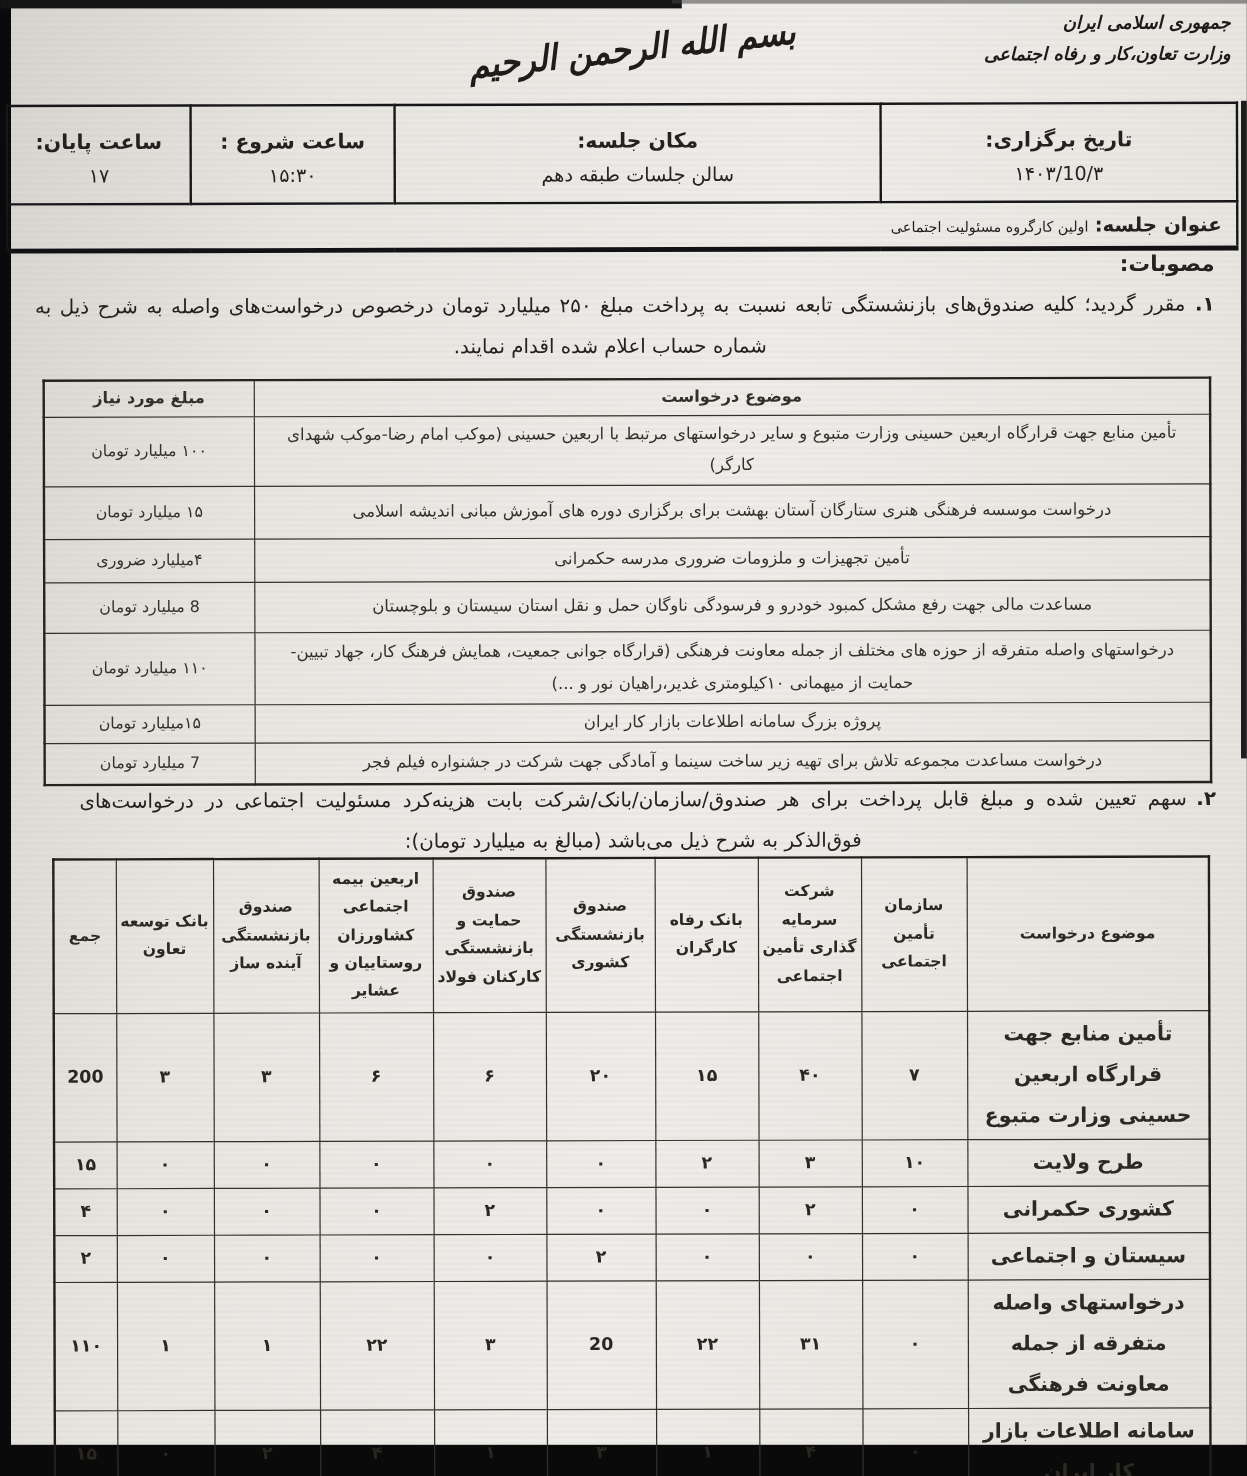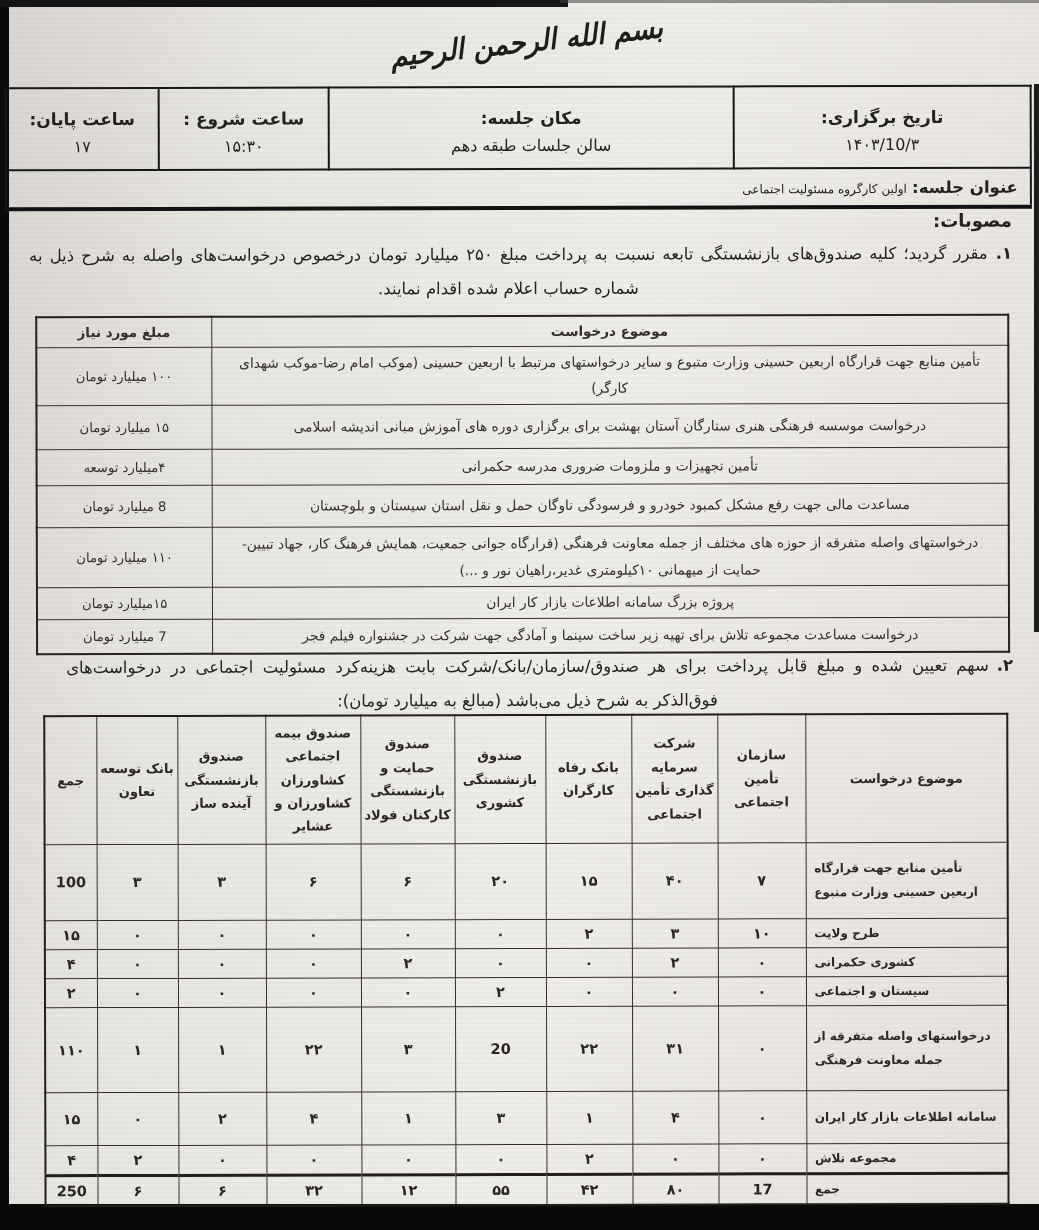--- a/index.html
+++ b/index.html
@@ -69,21 +69,21 @@
   .t1 tbody tr:nth-child(6){height:31px;}
   .t1 tbody tr:nth-child(7){height:34px;}
 
   
   .t2{position:absolute;top:714px;right:31px;width:963px;
     border-collapse:collapse;table-layout:fixed;}
   .t2 th,.t2 td{border:1.5px solid #343029;vertical-align:middle;}
   .t2{border:2.6px solid #221f1b;}
   .t2 thead tr{height:128px;}
   .t2 th{font-size:13px;font-weight:bold;line-height:1.8;text-align:center;color:#2c2923;padding:2px 3px;}
-  .t2 .c2-subject{font-size:12px;font-weight:bold;text-align:left;padding:2px 8px;line-height:2.0;color:#2c2923;}
+  .t2 .c2-subject{font-size:17px;font-weight:bold;text-align:center;padding:2px 8px;line-height:2.0;color:#2c2923;}
   .t2 .c2-val{font-size:14.5px;font-weight:bold;text-align:center;color:#2a2722;}
   .t2 tbody tr:nth-child(1){height:76px;}
   .t2 tbody tr:nth-child(2){height:27px;}
   .t2 tbody tr:nth-child(3){height:27px;}
   .t2 tbody tr:nth-child(4){height:27px;}
   .t2 tbody tr:nth-child(5){height:85px;}
   .t2 tbody tr:nth-child(6){height:53px;}
   .t2 tbody tr:nth-child(7){height:27px;}
   .t2 tbody tr:last-child{height:30px;}
   .t2 tbody tr:last-child td{border-top:3px solid #221f1b;}
@@ -92,20 +92,24 @@
 </head>
 <body>
 
 <div class="paper"></div>
 <div class="edge-top-left"></div>
 <div class="edge-top-thin"></div>
 <div class="edge-right"></div>
 
 <div class="content">
 
+  <div class="letterhead">
+    <div>جمهوری اسلامی ایران</div>
+    <div>وزارت تعاون،کار و رفاه اجتماعی</div>
+  </div>
 
   <div class="bismillah">بسم الله الرحمن الرحیم</div>
 
   <table class="info-table">
     <colgroup>
       <col style="width:297px">
         <col style="width:405px">
         <col style="width:170px">
         <col style="width:153px">
     </colgroup>
@@ -159,21 +163,21 @@
         <tr>
           <td class="c-subject">تأمین منابع جهت قرارگاه اربعین حسینی وزارت متبوع و سایر درخواستهای مرتبط با اربعین حسینی (موکب امام رضا-موکب شهدای کارگر)</td>
           <td class="c-amount">۱۰۰ میلیارد تومان</td>
         </tr>
         <tr>
           <td class="c-subject">درخواست موسسه فرهنگی هنری ستارگان آستان بهشت برای برگزاری دوره های آموزش مبانی اندیشه اسلامی</td>
           <td class="c-amount">۱۵ میلیارد تومان</td>
         </tr>
         <tr>
           <td class="c-subject">تأمین تجهیزات و ملزومات ضروری مدرسه حکمرانی</td>
-          <td class="c-amount">۴میلیارد توسعه</td>
+          <td class="c-amount">۴میلیارد ضروری</td>
         </tr>
         <tr>
           <td class="c-subject">مساعدت مالی جهت رفع مشکل کمبود خودرو و فرسودگی ناوگان حمل و نقل استان سیستان و بلوچستان</td>
           <td class="c-amount">8 میلیارد تومان</td>
         </tr>
         <tr>
           <td class="c-subject">درخواستهای واصله متفرقه از حوزه های مختلف از جمله معاونت فرهنگی (قرارگاه جوانی جمعیت، همایش فرهنگ کار، جهاد تبیین- حمایت از میهمانی ۱۰کیلومتری غدیر،راهیان نور و ...)</td>
           <td class="c-amount">۱۱۰ میلیارد تومان</td>
         </tr>
         <tr>
@@ -206,38 +210,38 @@
         <col style="width:52px">
     </colgroup>
     <thead>
       <tr>
           <th>موضوع درخواست</th>
           <th>سازمان تأمین اجتماعی</th>
           <th>شرکت سرمایه گذاری تأمین اجتماعی</th>
           <th>بانک رفاه کارگران</th>
           <th>صندوق بازنشستگی کشوری</th>
           <th>صندوق حمایت و بازنشستگی کارکنان فولاد</th>
-          <th>صندوق بیمه اجتماعی کشاورزان کشاورزان و عشایر</th>
+          <th>اربعین بیمه اجتماعی کشاورزان روستاییان و عشایر</th>
           <th>صندوق بازنشستگی آینده ساز</th>
           <th>بانک توسعه تعاون</th>
           <th>جمع</th>
         </tr>
     </thead>
     <tbody>
         <tr>
           <td class="c2-subject">تأمین منابع جهت قرارگاه اربعین حسینی وزارت متبوع</td>
           <td class="c2-val">۷</td>
           <td class="c2-val">۴۰</td>
           <td class="c2-val">۱۵</td>
           <td class="c2-val">۲۰</td>
           <td class="c2-val">۶</td>
           <td class="c2-val">۶</td>
           <td class="c2-val">۳</td>
           <td class="c2-val">۳</td>
-          <td class="c2-val">100</td>
+          <td class="c2-val">200</td>
         </tr>
         <tr>
           <td class="c2-subject">طرح ولایت</td>
           <td class="c2-val">۱۰</td>
           <td class="c2-val">۳</td>
           <td class="c2-val">۲</td>
           <td class="c2-val">۰</td>
           <td class="c2-val">۰</td>
           <td class="c2-val">۰</td>
           <td class="c2-val">۰</td>

